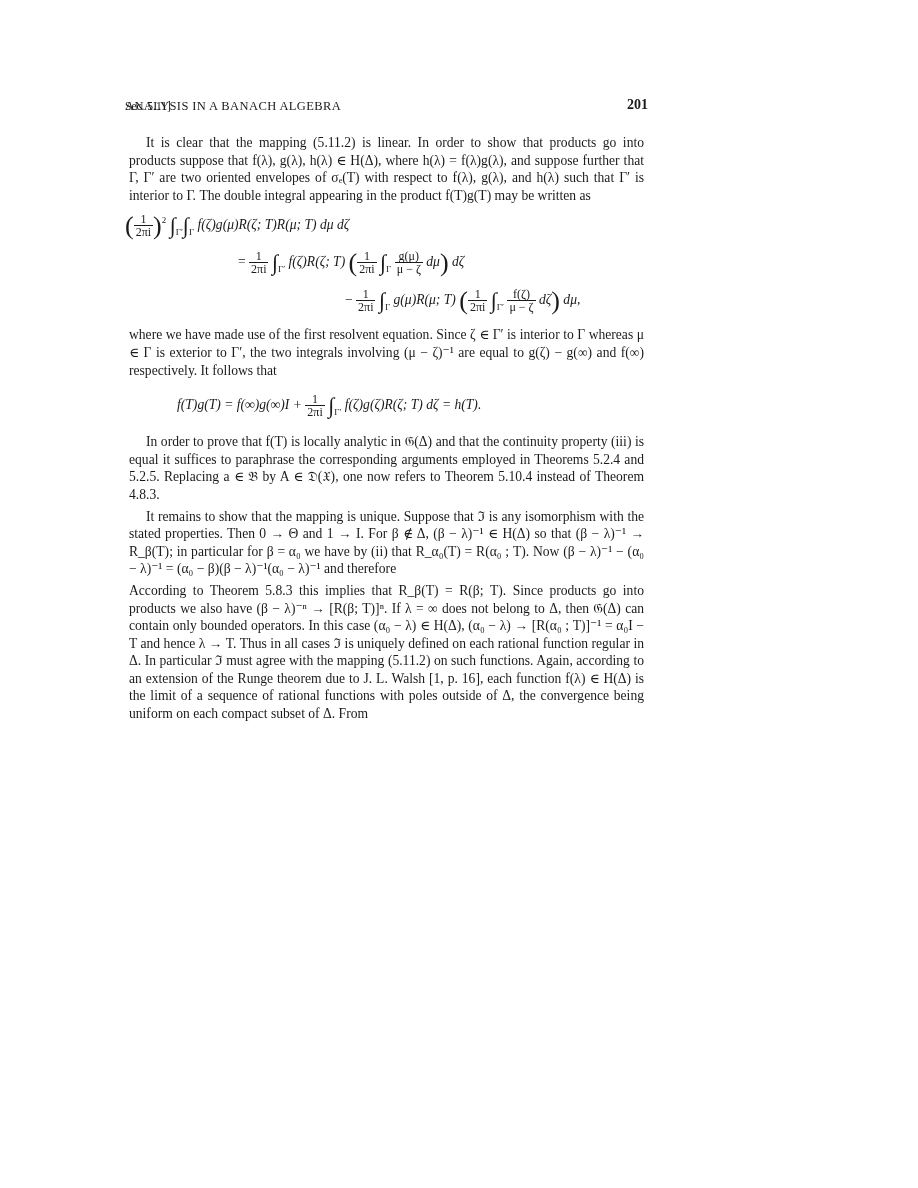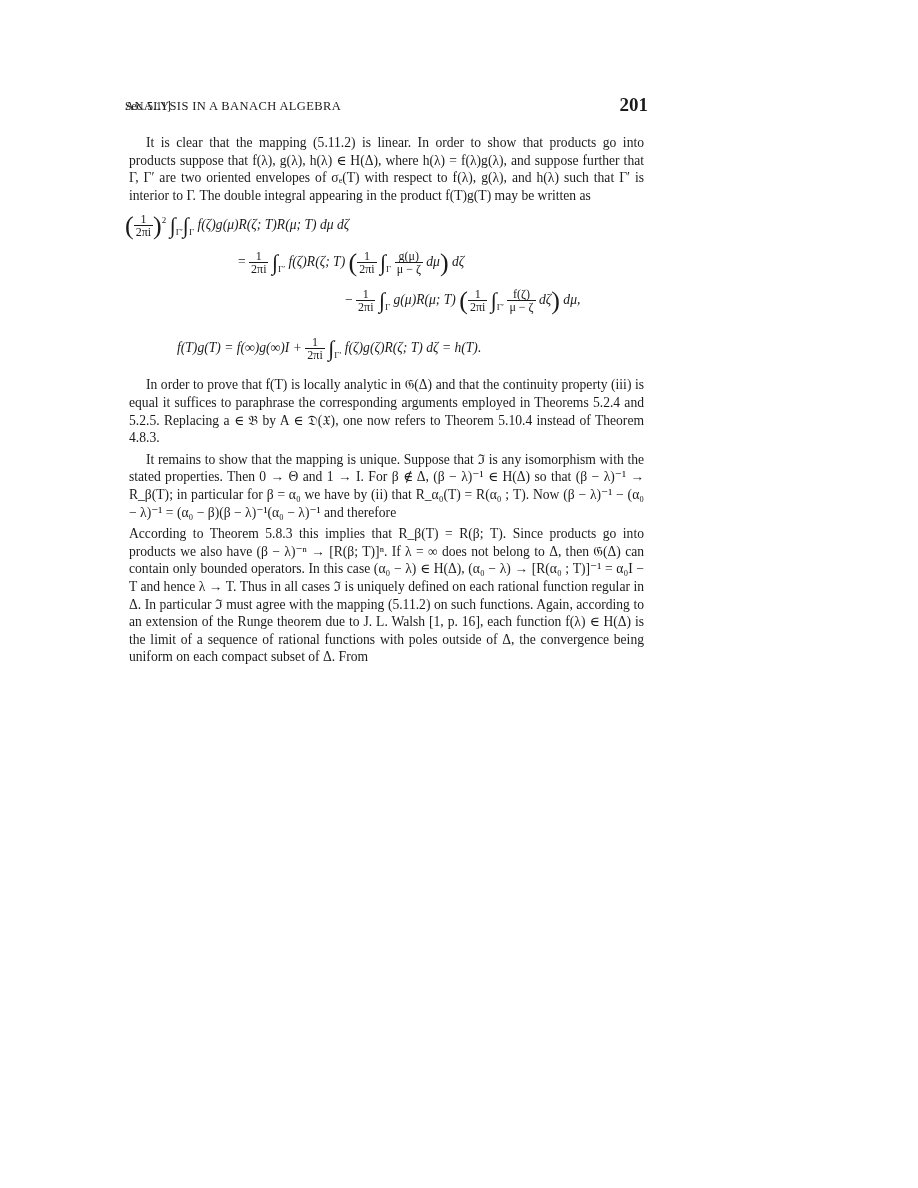--- a/index.html
+++ b/index.html
@@ -2,21 +2,21 @@
 <html><head>
   <meta charset="utf-8">
   <style>
     html, body { margin: 0; padding: 0; background: #ffffff; }
     body { width: 918px; height: 1188px; position: relative; overflow: hidden;
            font-family: "Liberation Serif", "DejaVu Serif", serif; color: #1a1a1a; }
     .page { position: absolute; left: 125px; top: 96px; width: 523px; font-size: 13.6px; line-height: 17.6px; }
     .header { position: relative; height: 20px; font-size: 12.5px; }
     .hdr-left { position: absolute; left: 0; top: 2px; font-size: 11.5px; }
     .hdr-center { position: absolute; left: 0; right: 0; text-align: left; top: 2px; letter-spacing: 0.4px; font-size: 12.5px; }
-    .hdr-right { position: absolute; right: 0; top: 0; font-size: 19px; font-weight: bold; }
+    .hdr-right { position: absolute; right: 0; top: 0; font-size: 14px; font-weight: bold; }
     .par { text-align: justify; text-indent: 17px; margin: 4px; }
     .par.noindent { text-indent: 0; }
     .eq { white-space: nowrap; font-style: italic; margin: 0; }
     .eq1 { margin-top: 8px; height: 26px; }
     .eq2 { margin-top: 12px; height: 26px; padding-left: 113px; }
     .eq3 { margin-top: 12px; height: 26px; padding-left: 220px; }
     .eq4 { margin: 14px 0 14px 52px; height: 26px; }
     .eq5 { margin: 14px 0 14px 15px; height: 18px; }
     .frac { display: inline-block; vertical-align: middle; text-align: center; font-style: normal; font-size: 12px; line-height: 12px; }
     .frac .num { display: block; border-bottom: 1px solid #1a1a1a; padding: 0 2px; }
@@ -62,20 +62,21 @@
     <span class="int">∫</span><span class="sub">Γ</span>
     <span>g(μ)R(μ; T)</span>
     <span class="paren">(</span><span class="frac"><span class="num">1</span><span class="den">2πi</span></span>
     <span class="int">∫</span><span class="sub">Γ′</span>
     <span class="frac it"><span class="num">f(ζ)</span><span class="den">μ − ζ</span></span>
     <span>dζ</span><span class="paren">)</span>
     <span>dμ,</span>
   </div>
 
   <div style="height:8px"></div>
+  <p class="par noindent">where we have made use of the first resolvent equation. Since ζ ∈ Γ′ is interior to Γ whereas μ ∈ Γ is exterior to Γ′, the two integrals involving (μ − ζ)⁻¹ are equal to g(ζ) − g(∞) and f(∞) respectively. It follows that</p>
 
   <div class="eq eq4">
     <span>f(T)g(T) = f(∞)g(∞)I + </span><span class="frac"><span class="num">1</span><span class="den">2πi</span></span>
     <span class="int">∫</span><span class="sub">Γ′</span>
     <span>f(ζ)g(ζ)R(ζ; T) dζ = h(T).</span>
   </div>
 
   <p class="par">In order to prove that f(T) is locally analytic in 𝔊(Δ) and that the continuity property (iii) is equal it suffices to paraphrase the corresponding arguments employed in Theorems 5.2.4 and 5.2.5. Replacing a ∈ 𝔅 by A ∈ 𝔇(𝔛), one now refers to Theorem 5.10.4 instead of Theorem 4.8.3.</p>
   <p class="par">It remains to show that the mapping is unique. Suppose that ℑ is any isomorphism with the stated properties. Then 0 → Θ and 1 → I. For β ∉ Δ, (β − λ)⁻¹ ∈ H(Δ) so that (β − λ)⁻¹ → R_β(T); in particular for β = α₀ we have by (ii) that R_α₀(T) = R(α₀ ; T). Now (β − λ)⁻¹ − (α₀ − λ)⁻¹ = (α₀ − β)(β − λ)⁻¹(α₀ − λ)⁻¹ and therefore</p>
 

